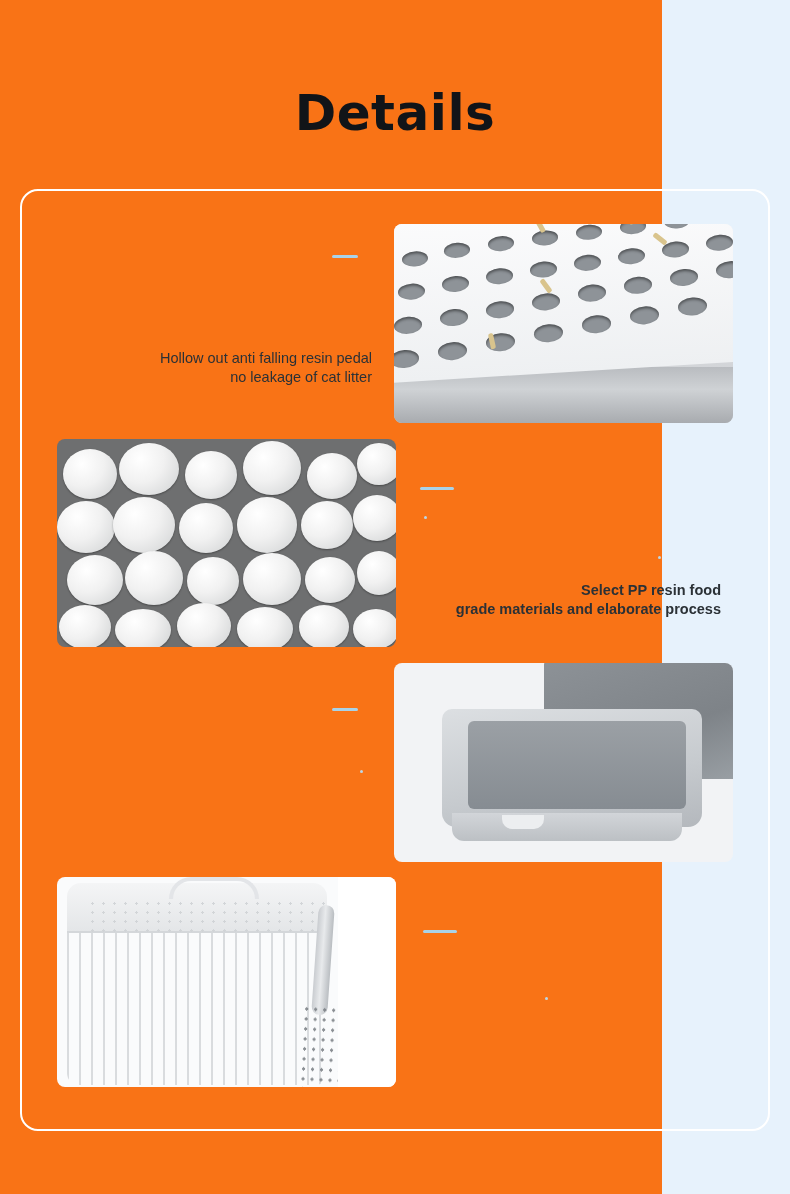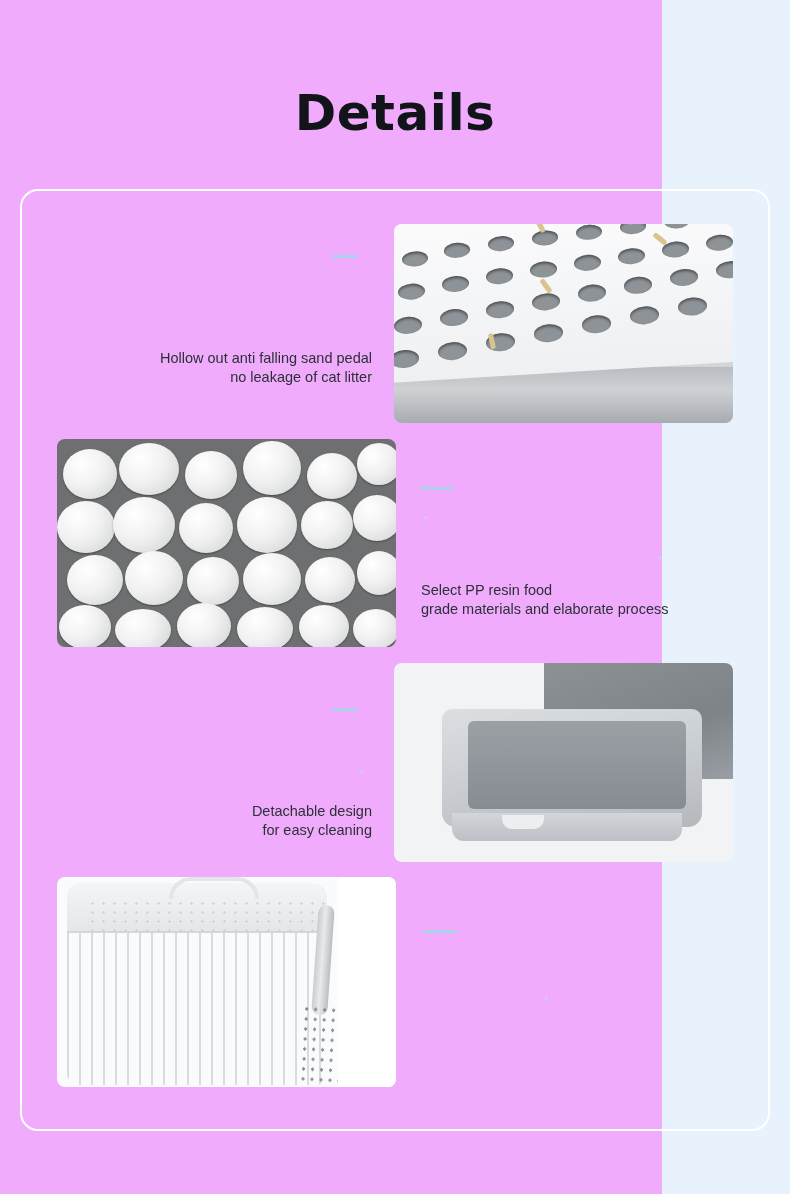--- a/index.html
+++ b/index.html
@@ -7,21 +7,21 @@
     width: 790px;
     height: 1194px;
     background: #e7f2fc;
     font-family: "Liberation Sans", sans-serif;
     overflow: hidden;
   }
   .page {
     position: relative;
     width: 662px;
     height: 1194px;
-    background: #f0abfc;
+    background: #f97316;
   }
   .title {
     position: absolute;
     top: 84px;
     left: 0;
     width: 790px;
     text-align: center;
     font-size: 50px;
     font-weight: bold;
     color: #111418;
@@ -164,21 +164,21 @@
 
   
   .caption {
     position: absolute;
     font-size: 14.5px;
     line-height: 19px;
     color: #2b3136;
     white-space: pre-line;
   }
   .cap-pedal   { left: 140px; top: 349px; width: 232px; text-align: right; }
-  .cap-resin   { left: 421px; top: 581px; width: 300px; text-align: left; }
+  .cap-resin   { left: 421px; top: 581px; width: 300px; text-align: right; font-weight: bold; }
   .cap-tray    { left: 140px; top: 802px; width: 232px; text-align: right; }
   .cap-shovel  { left: 427px; top: 1023px; width: 300px; text-align: left; }
 
   
   .dash {
     position: absolute;
     height: 3px;
     background: #a9d2e8;
     border-radius: 2px;
   }
@@ -246,21 +246,21 @@
 
       <div class="straw" style="left:148px;top:9px;transform:rotate(62deg);"></div>
       <div class="straw" style="left:238px;top:6px;transform:rotate(70deg);"></div>
       <div class="straw" style="left:154px;top:70px;transform:rotate(55deg);"></div>
       <div class="straw" style="left:100px;top:122px;transform:rotate(78deg);"></div>
       <div class="straw" style="left:268px;top:30px;transform:rotate(40deg);"></div>
     </div>
   </div>
 
   <div class="dash d1"></div>
-  <div class="caption cap-pedal">Hollow out anti falling sand pedal
+  <div class="caption cap-pedal">Hollow out anti falling resin pedal
 no leakage of cat litter</div>
 
   <div class="photo photo-resin">
     <div class="pellet" style="left:6px;top:10px;width:54px;height:50px;"></div>
     <div class="pellet" style="left:62px;top:4px;width:60px;height:52px;"></div>
     <div class="pellet" style="left:128px;top:12px;width:52px;height:48px;"></div>
     <div class="pellet" style="left:186px;top:2px;width:58px;height:54px;"></div>
     <div class="pellet" style="left:250px;top:14px;width:50px;height:46px;"></div>
     <div class="pellet" style="left:300px;top:4px;width:44px;height:42px;"></div>
 
@@ -295,22 +295,20 @@
   <div class="photo photo-tray">
     <div class="tray-back"></div>
     <div class="tray-body"></div>
     <div class="tray-inner"></div>
     <div class="tray-foot"></div>
     <div class="tray-notch"></div>
   </div>
 
   <div class="dash d3"></div>
   <div class="tick t3"></div>
-  <div class="caption cap-tray">Detachable design
-for easy cleaning</div>
 
   <div class="photo photo-shovel">
     <div class="box-body"></div>
     <div class="box-lid">
       <div class="box-lid-holes"></div>
     </div>
     <div class="box-handle"></div>
     <div class="shovel-handle"></div>
     <div class="shovel-head"></div>
     <div class="photo-shovel-right"></div>

